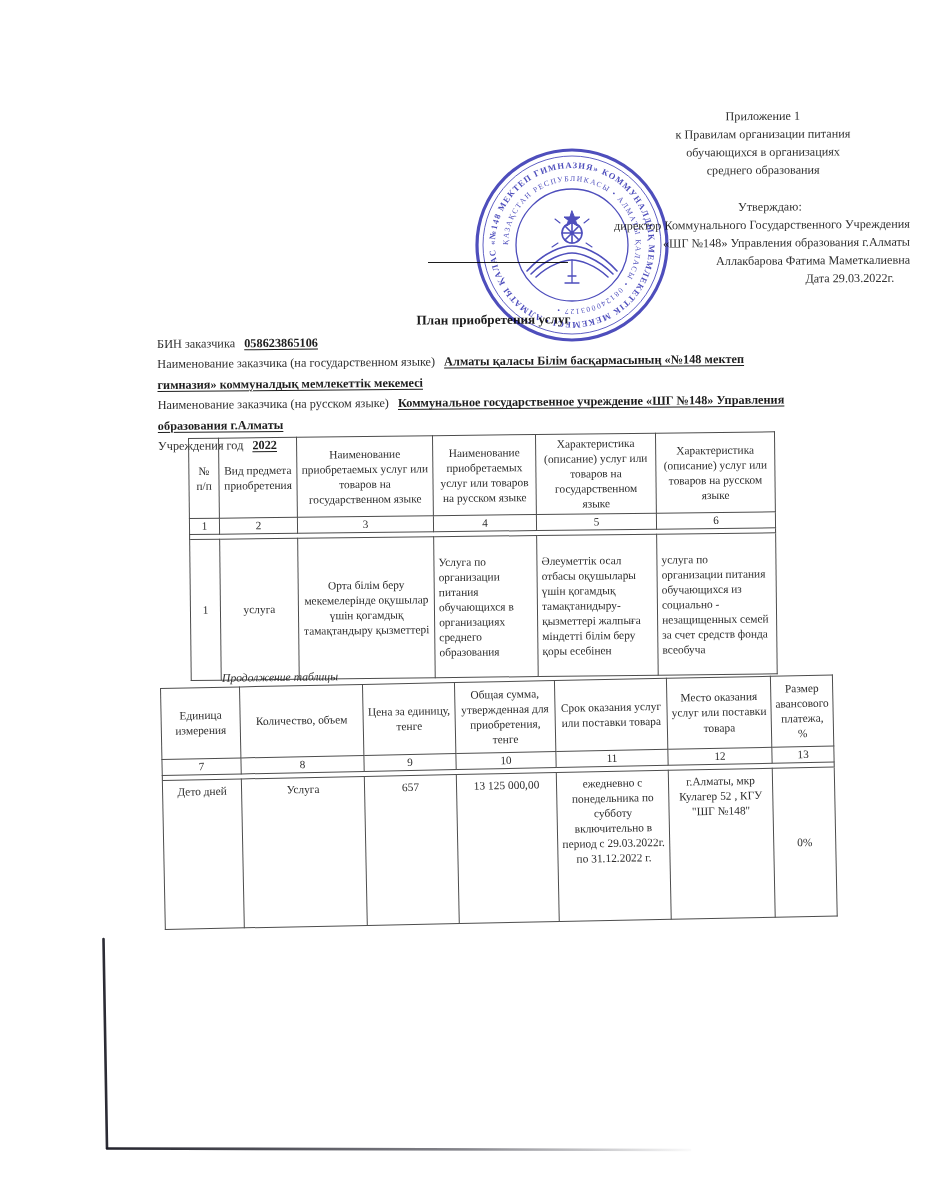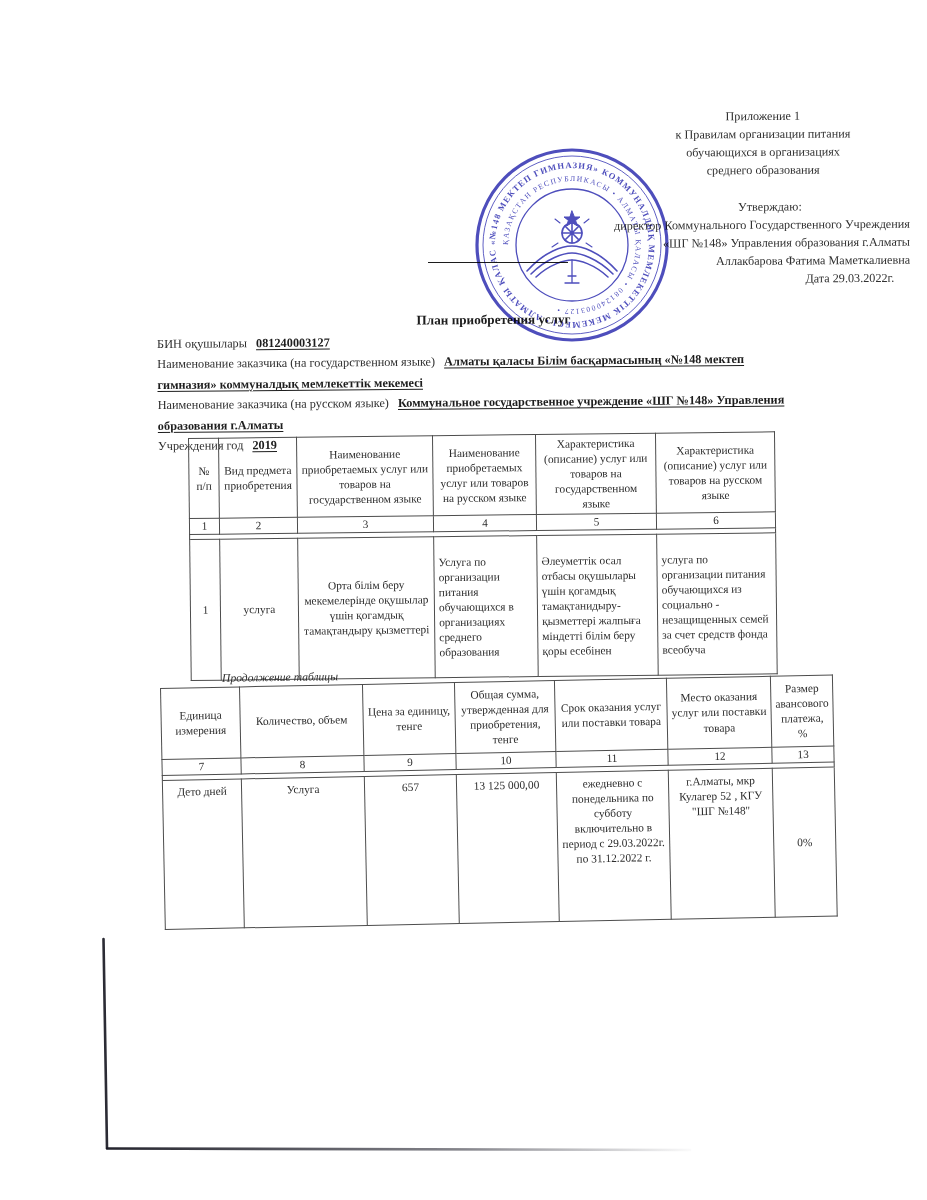--- a/index.html
+++ b/index.html
@@ -126,36 +126,36 @@
     <path d="M -36,32 C -22,19 -7,15 0,15 C 7,15 22,19 36,32"></path>
     <path d="M 0,15 L 0,38 M -7,38 L 7,38 M -4,31 L 4,31" stroke-width="1.3"></path>
     <path d="M -14,-2 L -20,2 M 14,-2 L 20,2 M -12,-22 L -17,-26 M 12,-22 L 17,-26" stroke-width="1.1"></path>
   </g>
 </svg>
 
 <div class="abs doc-title">План приобретения услуг</div>
 
 <div class="abs requisites">
   <div class="req-line">
-    <span class="req-label">БИН оқушылары</span><span class="req-value">081240003127</span>
+    <span class="req-label">БИН заказчика</span><span class="req-value">058623865106</span>
   </div>
   <div class="req-line">
     <span class="req-label">Наименование заказчика (на государственном языке)</span><span class="req-value">Алматы қаласы Білім басқармасының «№148 мектеп</span>
   </div>
   <div class="req-line">
     <span class="req-value cont">гимназия»  коммуналдық мемлекеттік мекемесі</span>
   </div>
   <div class="req-line">
     <span class="req-label">Наименование заказчика (на русском языке)</span><span class="req-value">Коммунальное государственное учреждение «ШГ №148» Управления</span>
   </div>
   <div class="req-line">
     <span class="req-value cont">образования г.Алматы</span>
   </div>
   <div class="req-line">
-    <span class="req-label">Учреждения год</span><span class="req-value">2019</span>
+    <span class="req-label">Учреждения год</span><span class="req-value">2022</span>
   </div>
 </div>
 
 <div class="abs t-wrap1">
   <table class="doc-table t1">
     <colgroup>
         <col style="width:30px">
         <col style="width:78px">
         <col style="width:136px">
         <col style="width:103px">

